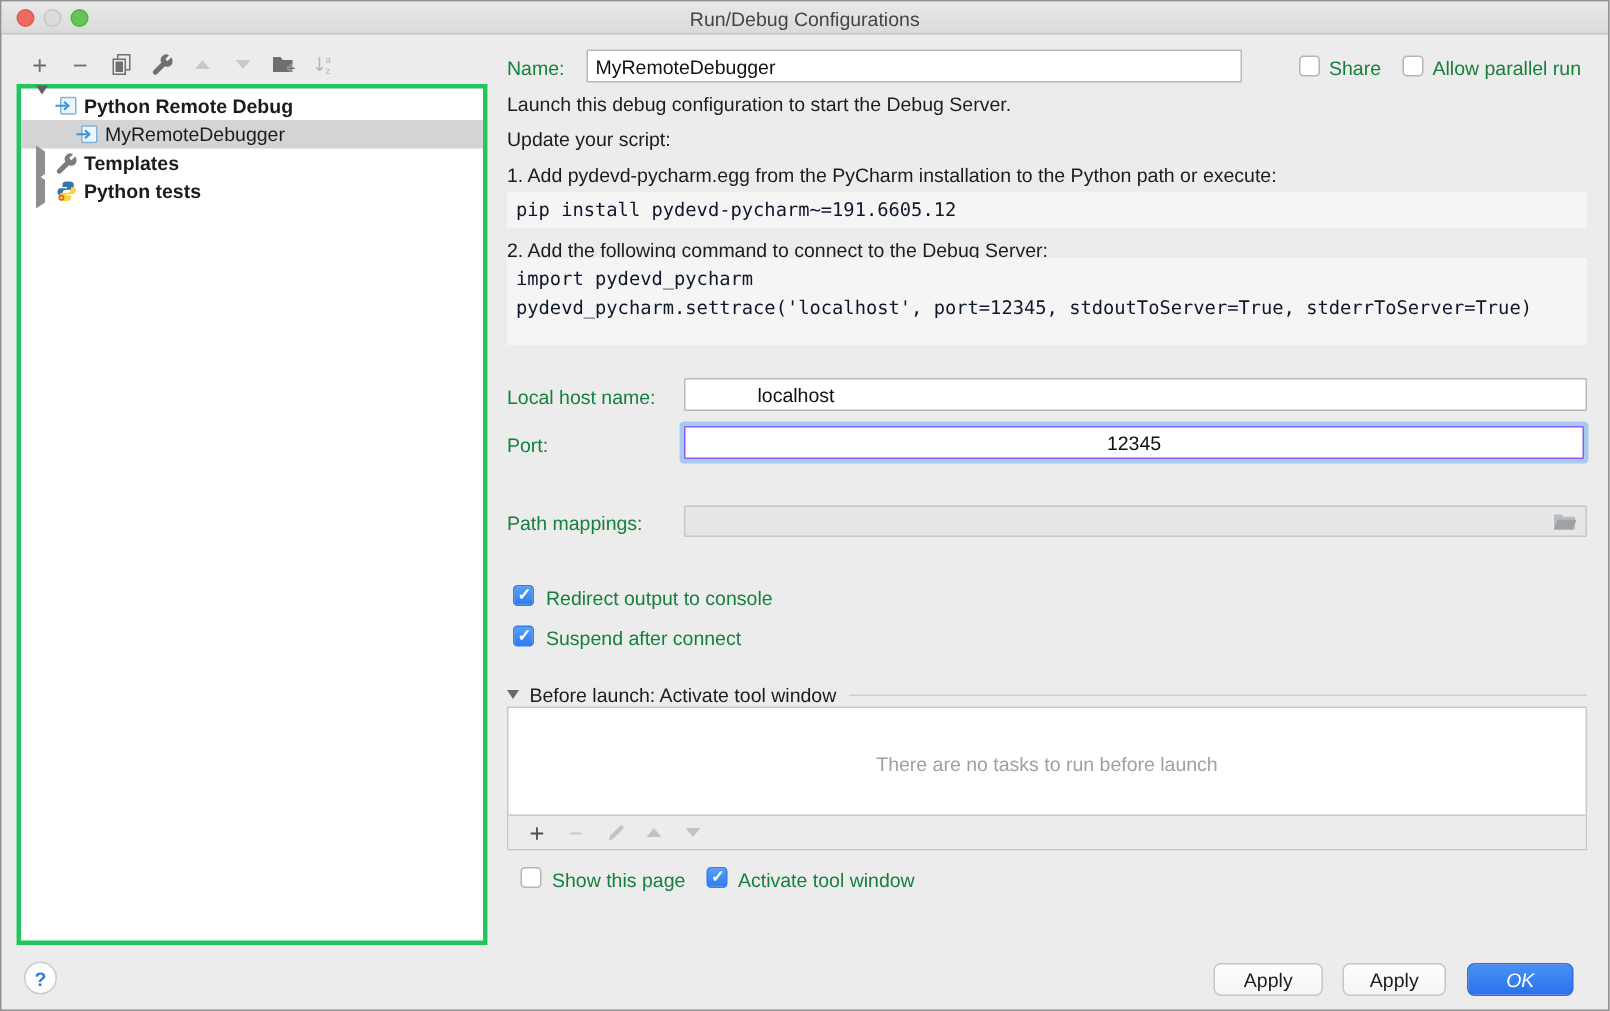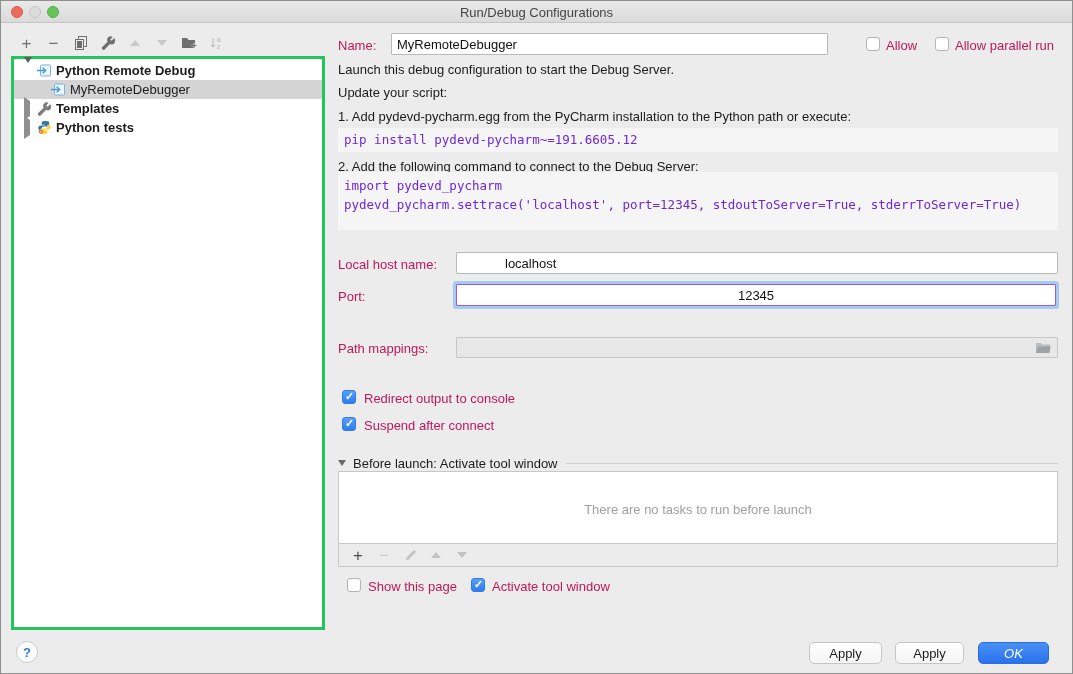--- a/index.html
+++ b/index.html
@@ -33,28 +33,28 @@
   .tree-row { position:relative; height:19px; display:flex; align-items:center; }
   .tree-row.selected { background:#d4d4d4; }
   .tw { display:inline-block; margin-left:10px; width:12px; }
   .exp-open  { width:0; height:0; border-left:4.5px solid transparent; border-right:4.5px solid transparent; border-top:6px solid #5f5f5f; }
   .exp-closed{ width:0; height:0; border-top:4.5px solid transparent; border-bottom:4.5px solid transparent; border-left:6px solid #8f8f8f; }
   .tree-icon { display:inline-flex; width:16px; height:16px; margin-right:4px; align-items:center; justify-content:center; }
   .tree-label { font-size:13px; }
   .tree-label.bold { font-weight:bold; }
   .indent-child { margin-left:36px; }
   
-  .lbl { position:absolute; font-size:13px; color:#be185d; white-space:nowrap; }
+  .lbl { position:absolute; font-size:13px; color:#15803d; white-space:nowrap; }
   input.txt { position:absolute; height:22px; border:1px solid #b9b9b9; background:#fff;
     font-family:"Liberation Sans",sans-serif; font-size:13px; padding:0 5px; color:#111; border-radius:1px; outline:none; }
   input.txt.focused { border:1px solid #8b5cf6; box-shadow:0 0 0 3px #a9c9ee;text-align:center; }
   .field-disabled { position:absolute; background:#e7e7e7; border:1px solid #c6c6c6; border-radius:1px; }
   .para { position:absolute; font-size:13px; white-space:nowrap; color:#1c1c1c; }
   .codeblock { position:absolute; left:337px; width:720px; background:#f5f5f5;
-    font-family:"DejaVu Sans Mono", monospace; font-size:12.5px; color:#6d28d9;
+    font-family:"DejaVu Sans Mono", monospace; font-size:12.5px; color:#0f172a;
     padding-left:6px; white-space:pre; }
   .cb { position:absolute; width:14px; height:14px; border:1px solid #b4b4b4; border-radius:3px; background:#fff; }
   .cb.checked { background:linear-gradient(#58a0f8,#2e7cf0); border-color:#2e7cf0; }
   .cb.checked::after { content:"✓"; position:absolute; left:2px; top:-1px; color:#fff; font-size:11px; font-weight:bold; }
   
   #bl-header { position:absolute; left:337px; top:455px; width:720px; height:14px; display:flex; align-items:center; }
   #bl-header .tri { width:0; height:0; border-left:4.5px solid transparent; border-right:4.5px solid transparent; border-top:6px solid #6a6a6a; margin-right:7px; }
   #bl-header .bl-title { font-size:13px; white-space:nowrap; margin-right:8px; }
   #bl-header .rule { flex:1; height:1px; background:#cfcfcf; }
   #task-box { position:absolute; left:337px; top:470px; width:720px; height:96px; border:1px solid #c8c8c8; background:#fff; }
@@ -174,21 +174,21 @@
             <circle cx="4.2" cy="12.6" r="1.1" fill="#f9d03c"></circle>
           </svg>
       </span>
       <span class="tree-label bold">Python tests</span>
     </div>
   </div>
 
   <div class="lbl" style="left:337px; top:37px;">Name:</div>
   <input class="txt" style="left: 390px; top: 32px; width: 437px;" value="MyRemoteDebugger">
   <div class="cb" style="left:865px; top:36px;"></div>
-  <div class="lbl" style="left:885px; top:37px;">Allow</div>
+  <div class="lbl" style="left:885px; top:37px;">Share</div>
   <div class="cb" style="left:934px; top:36px;"></div>
   <div class="lbl" style="left:954px; top:37px;">Allow parallel run</div>
 
   <div class="para" style="left:337px; top:61px;">Launch this debug configuration to start the Debug Server.</div>
   <div class="para" style="left:337px; top:84px;">Update your script:</div>
   <div class="para" style="left:337px; top:108px;">1. Add pydevd-pycharm.egg from the PyCharm installation to the Python path or execute:</div>
 
   <div class="codeblock" style="top:127px; height:24px; line-height:24px;">pip install pydevd-pycharm~=191.6605.12</div>
 
   <div class="para" style="left:337px; top:158px;">2. Add the following command to connect to the Debug Server:</div>

